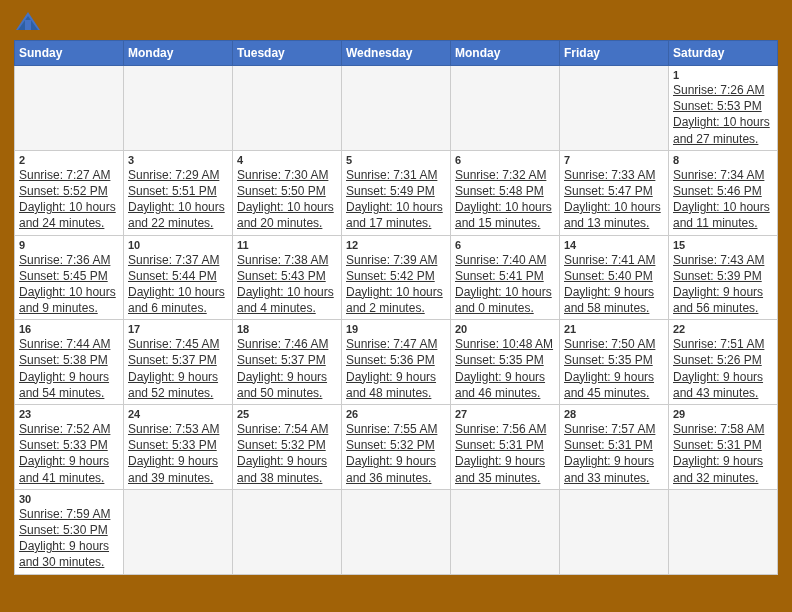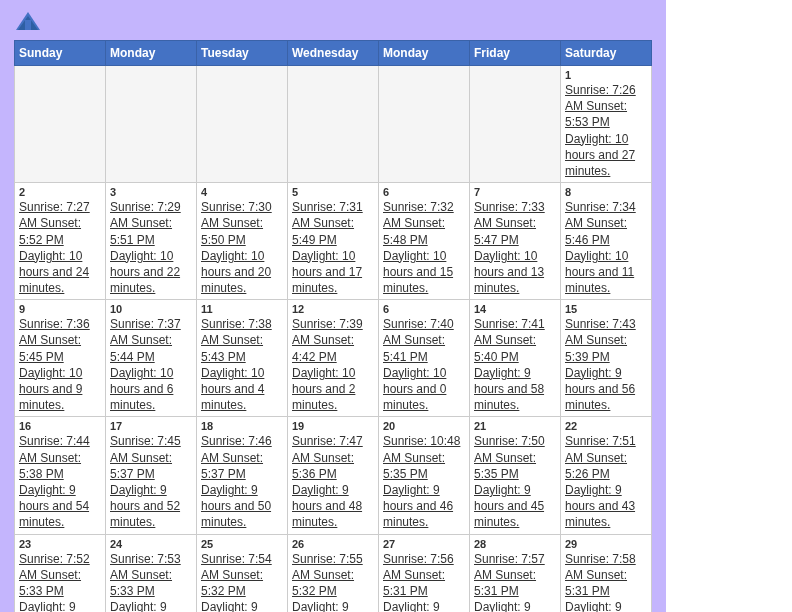--- a/index.html
+++ b/index.html
@@ -4,23 +4,23 @@
   <style>
     * { box-sizing: border-box; margin: 0; padding: 0; }
     body {
       font-family: Arial, sans-serif;
       background: #fff;
       width: 792px;
       height: 612px;
       overflow: hidden;
     }
     .page {
-      width: 666px;
+      width: 792px;
       height: 612px;
-      background: #c4b5fd;
+      background: #a16207;
       padding: 10px 14px 10px 14px;
     }
     .header {
       display: flex;
       justify-content: space-between;
       align-items: flex-start;
       margin-bottom: 6px;
     }
     .logo {
       display: flex;
@@ -213,21 +213,21 @@
           <td>
             <span class="day-num">11</span>
             <div class="day-info">Sunrise: 7:38 AM
 Sunset: 5:43 PM
 Daylight: 10 hours
 and 4 minutes.</div>
           </td>
           <td>
             <span class="day-num">12</span>
             <div class="day-info">Sunrise: 7:39 AM
-Sunset: 4:42 PM
+Sunset: 5:42 PM
 Daylight: 10 hours
 and 2 minutes.</div>
           </td>
           <td>
             <span class="day-num">6</span>
             <div class="day-info">Sunrise: 7:40 AM
 Sunset: 5:41 PM
 Daylight: 10 hours
 and 0 minutes.</div>
           </td>
@@ -340,16 +340,31 @@
 Daylight: 9 hours
 and 33 minutes.</div>
           </td>
           <td>
             <span class="day-num">29</span>
             <div class="day-info">Sunrise: 7:58 AM
 Sunset: 5:31 PM
 Daylight: 9 hours
 and 32 minutes.</div>
           </td>
+        </tr>
+        <tr class="last-row">
+          <td>
+            <span class="day-num">30</span>
+            <div class="day-info">Sunrise: 7:59 AM
+Sunset: 5:30 PM
+Daylight: 9 hours
+and 30 minutes.</div>
+          </td>
+          <td class="empty"></td>
+          <td class="empty"></td>
+          <td class="empty"></td>
+          <td class="empty"></td>
+          <td class="empty"></td>
+          <td class="empty"></td>
         </tr>
       </tbody>
   </table>
 </div>
 
 </body></html>

